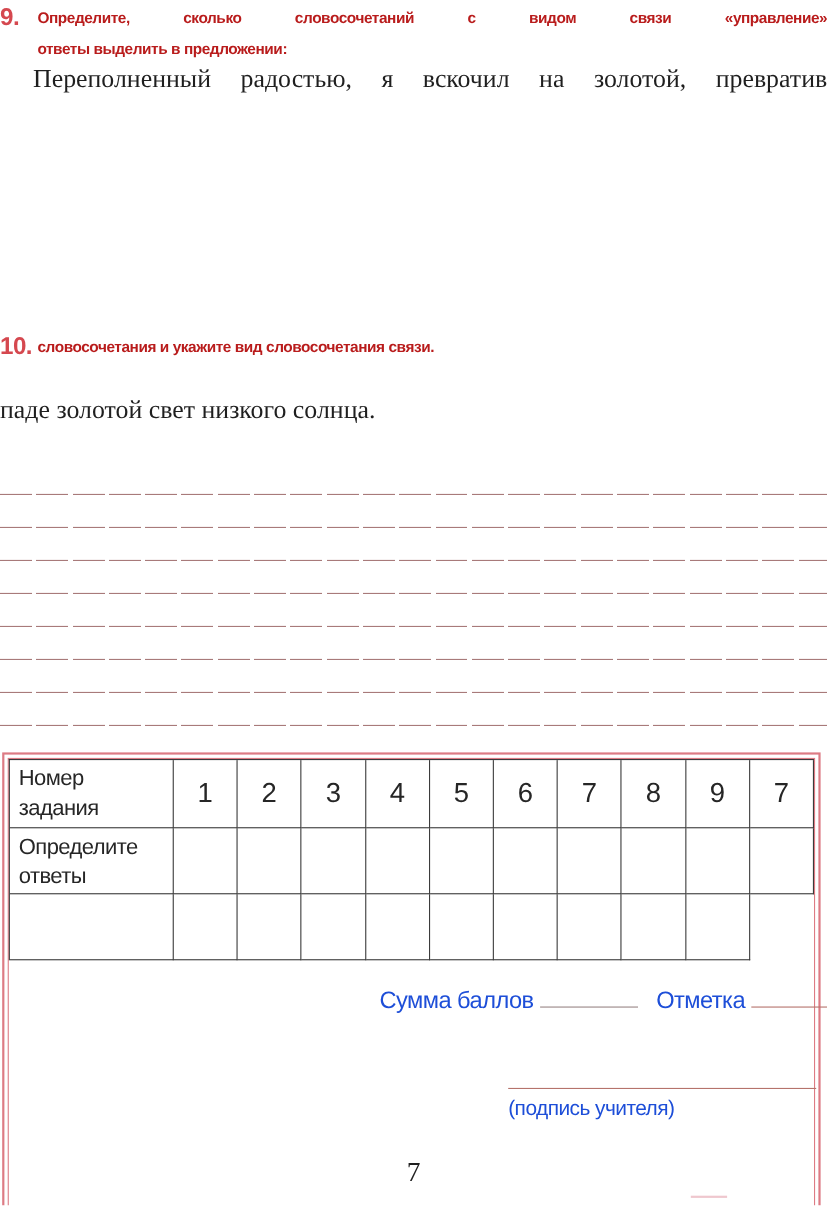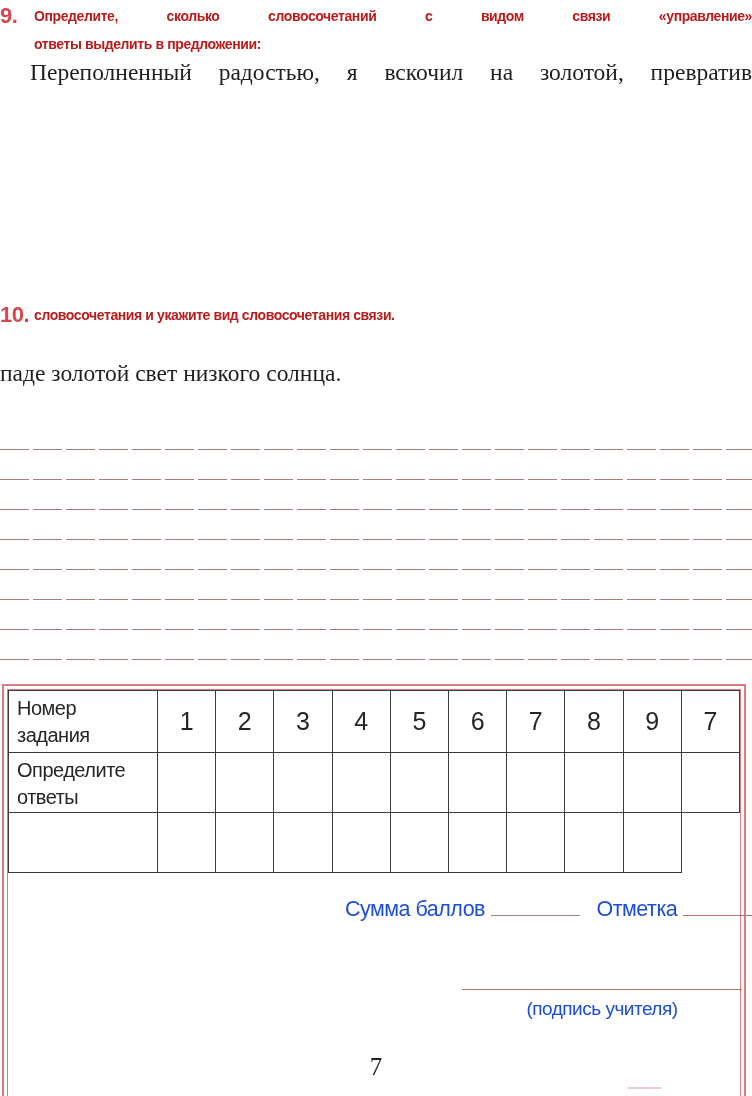--- a/index.html
+++ b/index.html
@@ -108,21 +108,21 @@
   }
   .blank {
     display: inline-block;
     vertical-align: baseline;
   }
   .blank-gray { border-bottom: 1.5px solid #988585; }
   .blank-red  { border-bottom: 1.5px solid #b5736c; }
   #sig-block {
     position: absolute; top: 110px; left: 454px;
     width: 280px;
-    text-align: center;
+    text-align: left;
   }
   #sig-line { height: 7px; border-bottom: 1.5px solid #b5736c; }
   #sig-caption {
     margin-top: 8px;
     font-size: 19px;
     letter-spacing: -0.5px;
   }
 
   
   #page-number {

